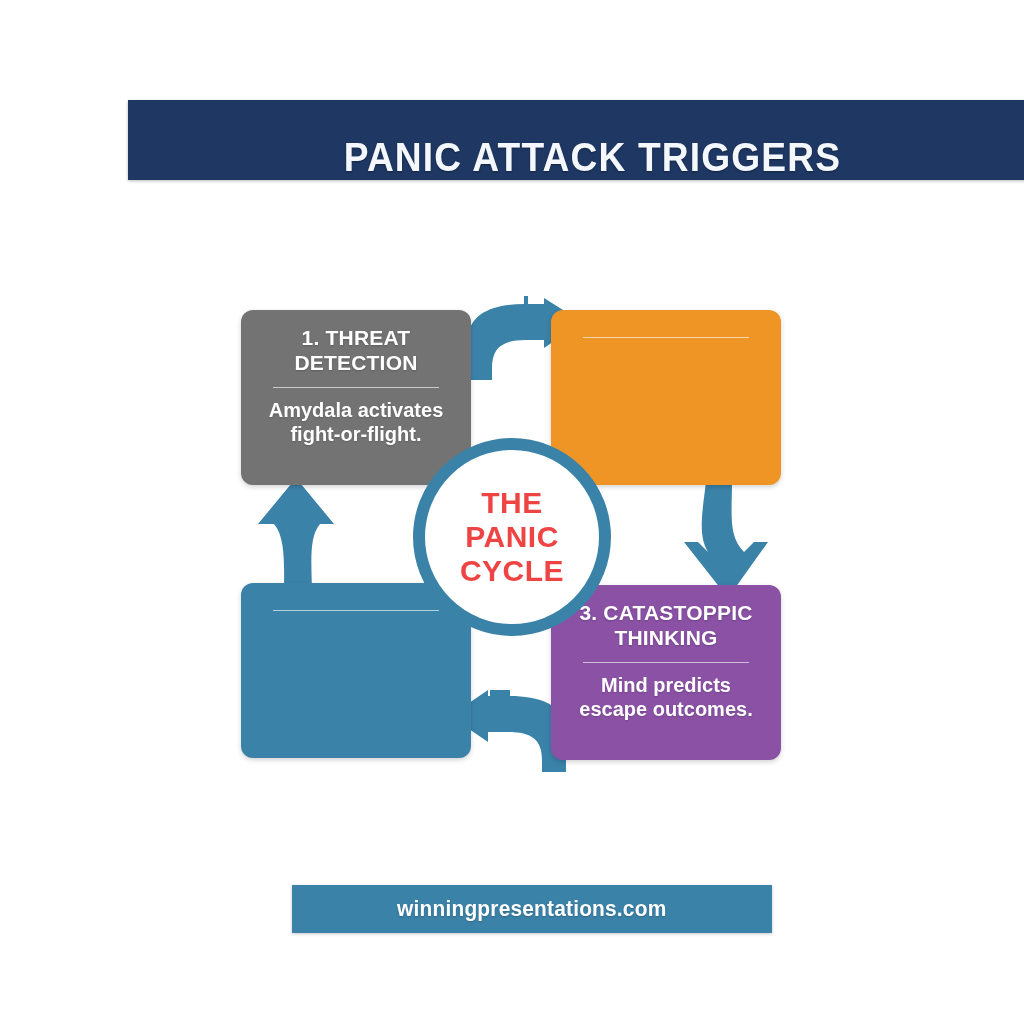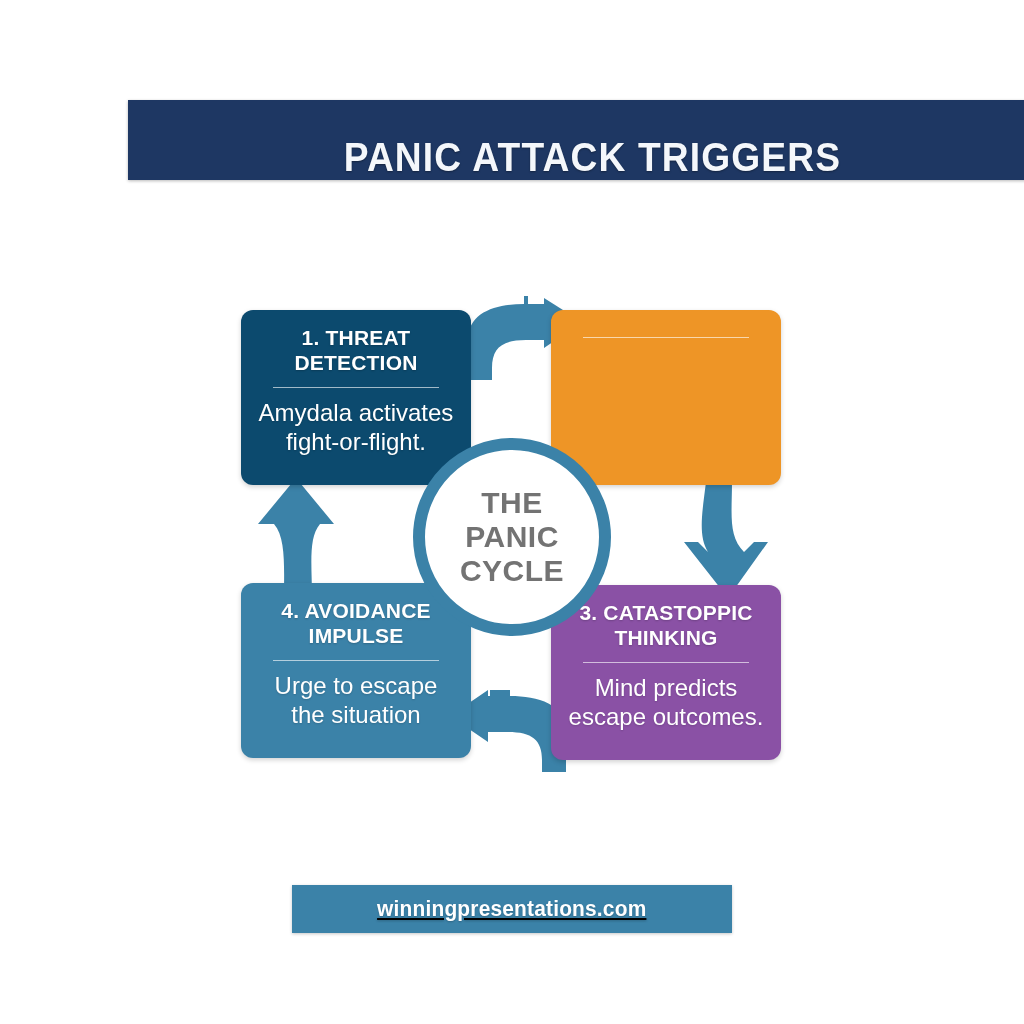--- a/index.html
+++ b/index.html
@@ -74,24 +74,24 @@
     text-shadow: 0 1px 2px rgba(0,0,0,0.20);
     white-space: pre-line;
   }
   .card-rule {
     width: 82%;
     height: 1px;
     background: rgba(255,255,255,0.62);
     margin: 11px 0 10px 0;
   }
   .card-desc {
-    font-size: 24px;
+    font-size: 20px;
     line-height: 1.24;
     text-align: center;
-    font-weight: 400;
+    font-weight: 700;
     text-shadow: 0 1px 2px rgba(0,0,0,0.16);
     white-space: pre-line;
   }
 
   
   #card-1 { left: 241px; top: 20px; }
   #card-2 { left: 551px; top: 20px; }
   #card-3 { left: 551px; top: 295px; }
   #card-4 { left: 241px; top: 293px; }
 
@@ -105,21 +105,21 @@
     border-radius: 50%;
     background: #ffffff;
     border: 12px solid #3b82a8;
     box-sizing: border-box;
     display: flex;
     align-items: center;
     justify-content: center;
     z-index: 5;
   }
   #center-label {
-    color: #737373;
+    color: #ef4444;
     font-size: 30px;
     font-weight: bold;
     line-height: 1.13;
     text-align: center;
     letter-spacing: 0.5px;
     white-space: pre-line;
   }
 
   
   .arrow {
@@ -129,28 +129,27 @@
   #arrow-top    { left: 466px; top: 6px;   width: 120px; height: 86px; }
   #arrow-right  { left: 676px; top: 190px; width: 96px;  height: 124px; }
   #arrow-bottom { left: 444px; top: 398px; width: 124px; height: 86px; }
   #arrow-left   { left: 250px; top: 186px; width: 96px;  height: 124px; }
 
   
   #footer-bar {
     position: absolute;
     left: 292px;
     top: 885px;
-    width: 440px;
+    width: 480px;
     height: 48px;
     background: #3b82a8;
     display: flex;
     align-items: center;
     justify-content: center;
     box-shadow: 0 1px 3px rgba(0,0,0,0.22);
-    text-decoration: underline;
   }
   #footer-text {
     color: #ffffff;
     font-size: 22px;
     font-weight: bold;
     letter-spacing: 0.2px;
     transform: scaleX(0.95);
     text-shadow: 0 1px 2px rgba(0,0,0,0.22);
   }
 </style>
@@ -174,46 +173,42 @@
     </svg>
 
     <svg class="arrow" id="arrow-bottom" viewBox="0 0 124 86">
       <path d="M122 44 C122 16, 94 8, 66 8 L66 2 L46 2 L46 8 L46 2 L46 8 L44 8 L44 2 L6 28 L44 54 L44 44 L64 44 C88 44 98 52 98 72 L98 84 L122 84 Z" fill="#3b82a8"></path>
     </svg>
 
     <svg class="arrow" id="arrow-left" viewBox="0 0 96 124">
       <path d="M34 122 L62 122 C62 90, 58 62, 70 48 L84 48 L46 2 L8 48 L24 48 C36 62, 34 90, 34 122 Z" fill="#3b82a8"></path>
     </svg>
 
-    <div class="card" id="card-1" style="background:#0c4a6e">
+    <div class="card" id="card-1" style="background:#737373">
       <div class="card-title">1. THREAT
 DETECTION</div>
       <div class="card-rule"></div>
       <div class="card-desc">Amydala activates
 fight-or-flight.</div>
     </div>
 
     <div class="card" id="card-2" style="background:#ee9526">
       <div class="card-rule"></div>
     </div>
 
     <div class="card" id="card-3" style="background:#8a51a5">
       <div class="card-title">3. CATASTOPPIC
 THINKING</div>
       <div class="card-rule"></div>
       <div class="card-desc">Mind predicts
 escape outcomes.</div>
     </div>
 
     <div class="card" id="card-4" style="background:#3b82a8">
-      <div class="card-title">4. AVOIDANCE
-IMPULSE</div>
-      <div class="card-rule"></div>
-      <div class="card-desc">Urge to escape
-the situation</div>
+      <div class="card-rule"></div>
     </div>
 
     <div id="center-circle">
       <span id="center-label">THE
 PANIC
 CYCLE</span>
     </div>
 
   </div>
 

